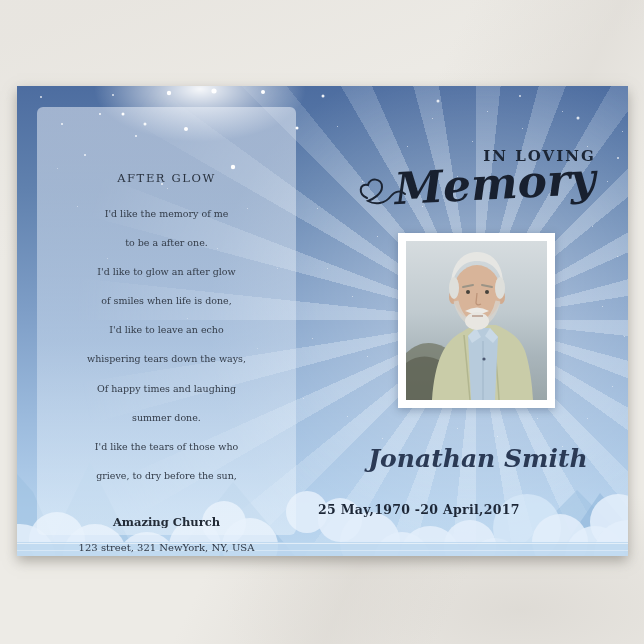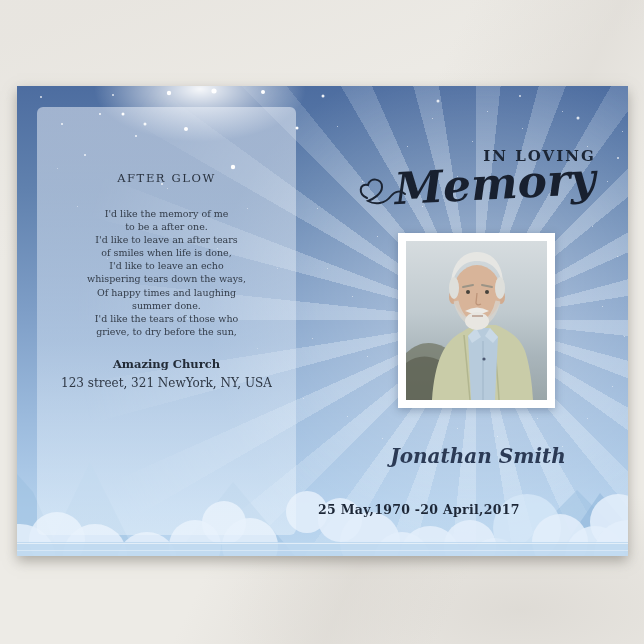--- a/index.html
+++ b/index.html
@@ -80,44 +80,44 @@
       260px 182px 0 rgba(255,255,255,.5), 120px 212px 0 rgba(255,255,255,.45),
       170px 232px 0 rgba(255,255,255,.45), 240px 262px 0 rgba(255,255,255,.4);
   }
 
   .inner-panel{
     position:absolute;left:20px;top:21px;width:259px;height:428px;border-radius:6px;
     background:linear-gradient(to bottom, rgba(242,246,252,.50), rgba(236,244,252,.36) 55%, rgba(238,246,253,.46));
     box-sizing:border-box;padding-top:64px;text-align:center;
   }
   .poem-heading{font-size:11.5px;letter-spacing:1.6px;color:#2a3340;margin:0 0 22px 0;}
-  .poem-line{font-size:9.5px;line-height:13.1px;color:#333c49;margin:0;}
-  .church-name{margin-top:19px;font-weight:bold;font-size:11.5px;color:#222b37;}
-  .church-address{margin-top:5px;font-size:12px;color:#2e3744;}
+  .poem-line{font-size:9.5px;line-height:13.1px;color:#333c49;margin:16px;}
+  .church-name{margin-top:33px;font-weight:bold;font-size:11.5px;color:#222b37;}
+  .church-address{margin-top:13px;font-size:10px;color:#2e3744;}
 
   .in-loving{
     position:absolute;left:455px;top:61px;width:135px;text-align:center;
     font-size:15px;letter-spacing:2px;font-weight:bold;color:#1c2636;
   }
   .memory{
     position:absolute;left:328px;top:74px;width:300px;text-align:center;
     font-style:italic;font-weight:bold;font-size:44px;line-height:48px;color:#18202f;
     transform:rotate(-3deg);
   }
   .heart-flourish{position:absolute;left:338px;top:88px;width:54px;height:36px;}
 
   .photo-frame{
     position:absolute;left:381px;top:147px;width:141px;height:159px;
     background:#fff;padding:8px;box-shadow:0 2px 8px rgba(40,60,90,.35);
   }
   .photo-frame svg{display:block;}
 
   .deceased-name{
     position:absolute;left:301px;top:358px;width:320px;text-align:center;
-    font-style:italic;font-weight:bold;font-size:20px;color:#2b3a55;
+    font-style:italic;font-weight:bold;font-size:25px;color:#2b3a55;
   }
   .life-dates{
     position:absolute;left:301px;top:416px;width:320px;text-align:left;
     font-weight:bold;font-size:12.5px;letter-spacing:.3px;color:#1d2737;
   }
 </style>
 </head>
 <body>
 
 <div class="paper"></div>
@@ -159,21 +159,21 @@
   </svg>
 
   <div class="fold-line f1"></div>
   <div class="fold-line f2"></div>
 
   <div class="inner-panel">
     <div class="poem-heading">AFTER GLOW</div>
     <div>
       <p class="poem-line">I'd like the memory of me</p>
       <p class="poem-line">to be a after one.</p>
-      <p class="poem-line">I'd like to leave an after tears</p>
+      <p class="poem-line">I'd like to glow an after glow</p>
       <p class="poem-line">of smiles when life is done,</p>
       <p class="poem-line">I'd like to leave an echo</p>
       <p class="poem-line">whispering tears down the ways,</p>
       <p class="poem-line">Of happy times and laughing</p>
       <p class="poem-line">summer done.</p>
       <p class="poem-line">I'd like the tears of those who</p>
       <p class="poem-line">grieve, to dry before the sun,</p>
     </div>
     <div class="church-name">Amazing Church</div>
     <div class="church-address">123 street, 321 NewYork, NY, USA</div>

